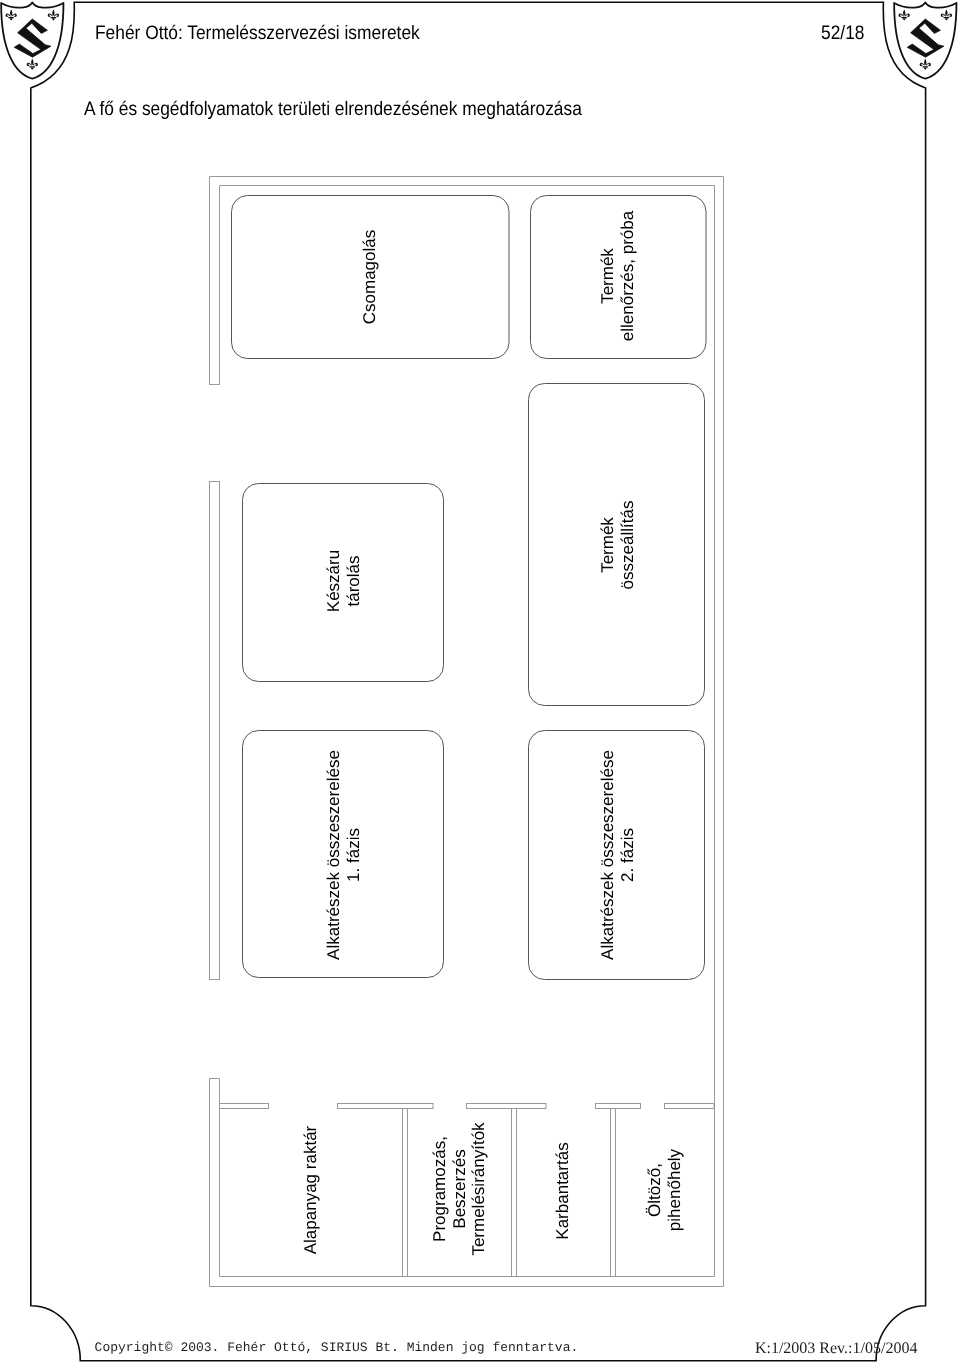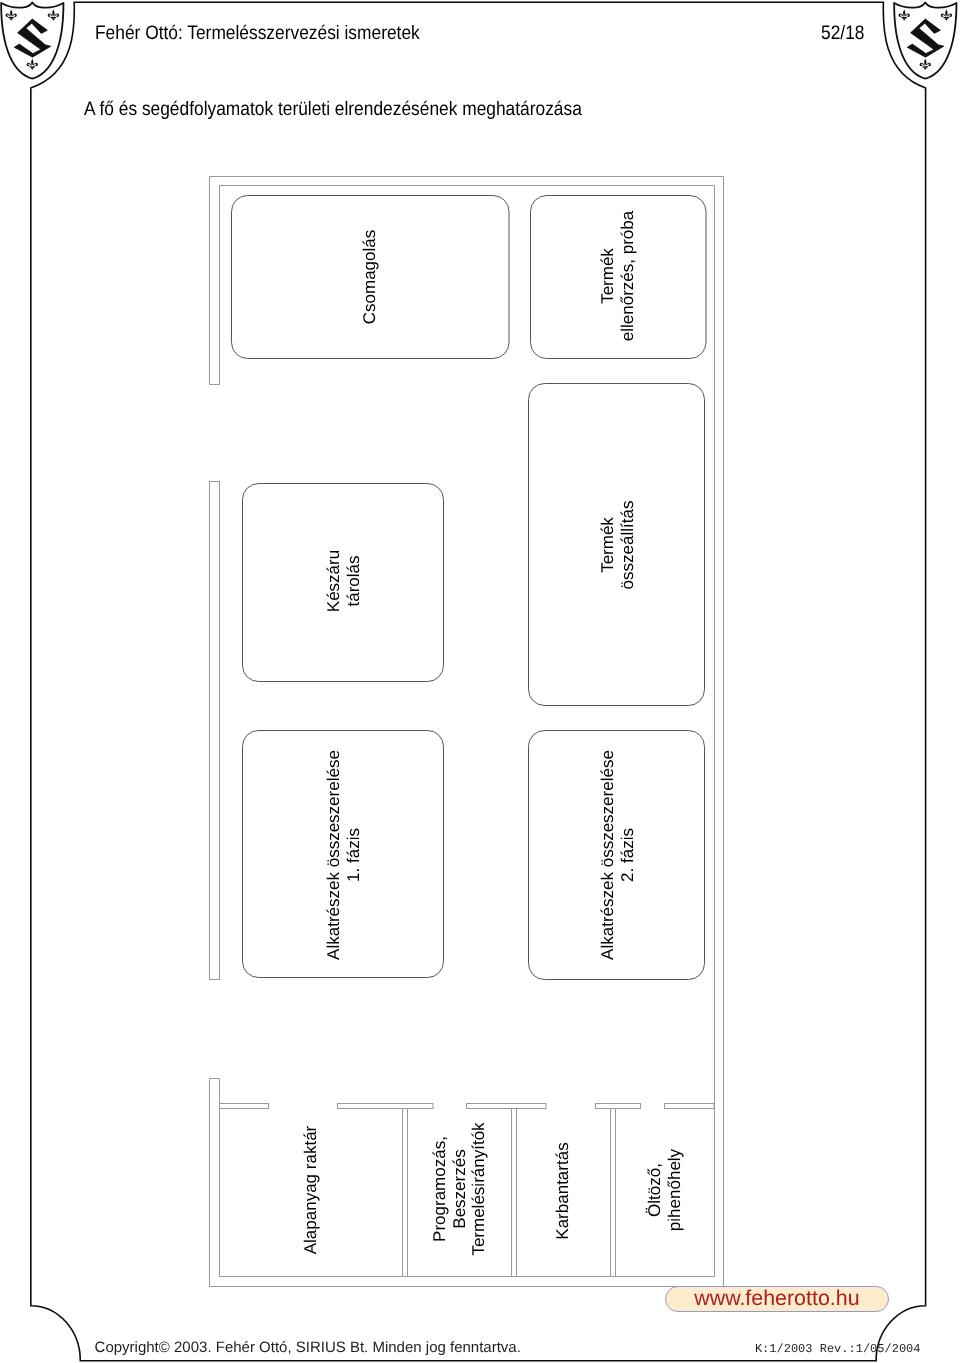--- a/index.html
+++ b/index.html
@@ -27,24 +27,24 @@
           white-space:pre;transform-origin:50% 50%;}
   .page{transform:translateZ(0);}
 
   .urlbtn{position:absolute;left:664.8px;top:1286px;width:224.2px;height:25.6px;
           background:#fdeccc;border:1px solid #9a98c8;border-radius:13px;
           box-sizing:border-box;}
   .urlbtn span{position:absolute;left:0;top:0;width:100%;height:100%;
                display:flex;align-items:center;justify-content:center;
                color:#b01c1c;font-size:21.4px;line-height:21.4px;}
 
-  .copy{position:absolute;left:94.6px;top:1343px;font-family:Liberation Sans, sans-serif;
-        font-size:15px;line-height:10.5px;white-space:nowrap;color:#1f1f1f;}
-  .rev{position:absolute;left:754.9px;top:1344px;font-family:Liberation Mono, monospace;
-        font-size:12px;line-height:10.9px;white-space:nowrap;color:#1f1f1f;}
+  .copy{position:absolute;left:94.6px;top:1343px;font-family:Liberation Mono, monospace;
+        font-size:13px;line-height:10.5px;white-space:nowrap;color:#1f1f1f;}
+  .rev{position:absolute;left:754.9px;top:1344px;font-family:Liberation Serif, serif;
+        font-size:16px;line-height:10.9px;white-space:nowrap;color:#1f1f1f;}
 </style>
 </head>
 <body>
 
 <div class="page">
 
   <svg class="frame-svg" viewBox="0 0 960 1363" xmlns="http://www.w3.org/2000/svg">
     <path d="M 74.2 2.2 L 883.4 2.2
              C 882.71 26.29, 882.73 73.24, 925.6 88
              L 925.6 1305.7
@@ -123,19 +123,16 @@
   <div class="rlabel" style="left: 617px; top: 855px; transform: translate(-50%, -50%) rotate(-90deg);">Alkatrészek összeszerelése
 2. fázis</div>
   <div class="rlabel" style="left: 311px; top: 1189.6px; transform: translate(-50%, -50%) rotate(-90deg);">Alapanyag raktár</div>
   <div class="rlabel" style="left: 458.7px; top: 1189.2px; transform: translate(-50%, -50%) rotate(-90deg);">Programozás,
 Beszerzés
 Termelésirányítók</div>
   <div class="rlabel" style="left: 562.5px; top: 1191.3px; transform: translate(-50%, -50%) rotate(-90deg);">Karbantartás</div>
   <div class="rlabel" style="left: 663.5px; top: 1190.3px; transform: translate(-50%, -50%) rotate(-90deg);">Öltöző,
 pihenőhely</div>
 
-  <div class="urlbtn">
-    <span>www.feherotto.hu</span>
-  </div>
 
   <div class="copy">Copyright© 2003. Fehér Ottó, SIRIUS Bt. Minden jog fenntartva.</div>
   <div class="rev">K:1/2003 Rev.:1/05/2004</div>
 </div>
 
 </body></html>

